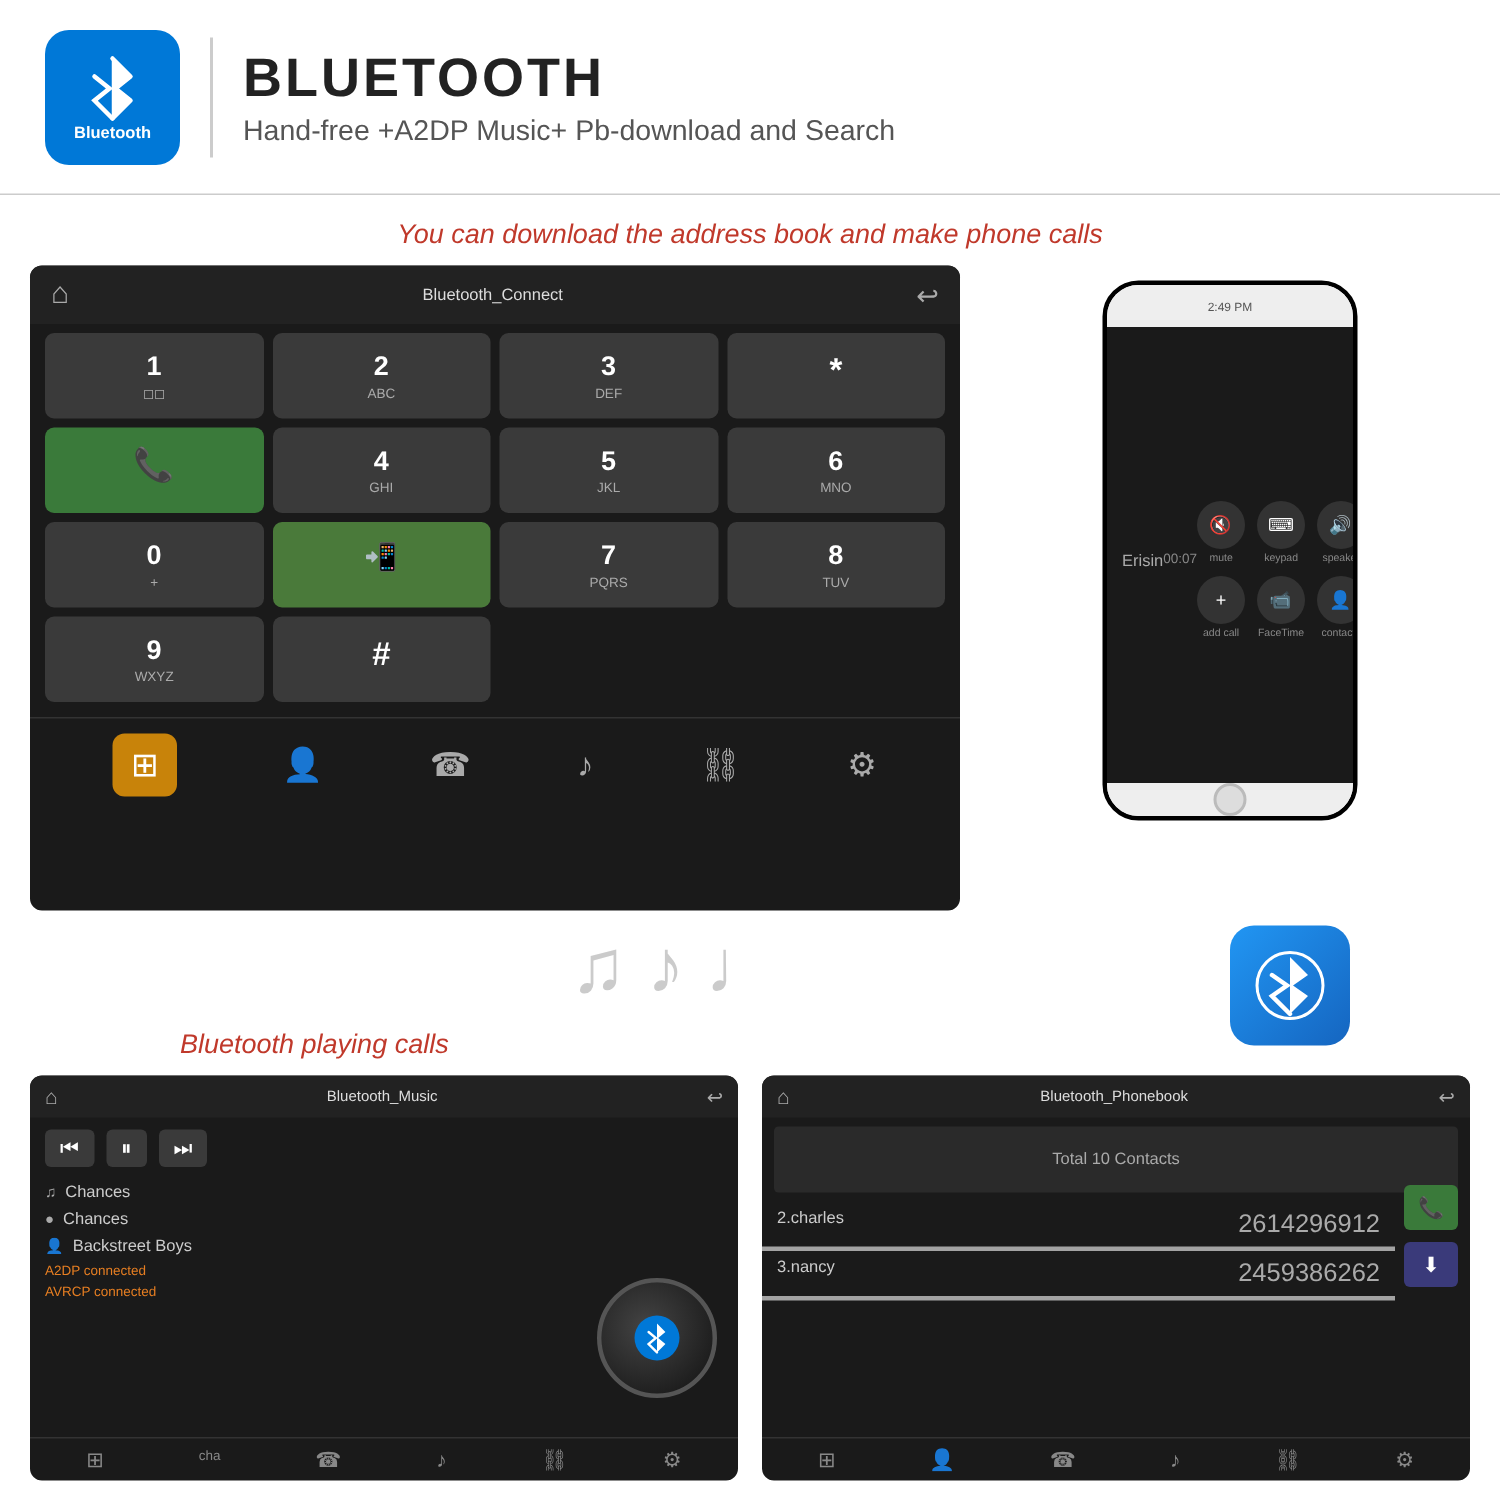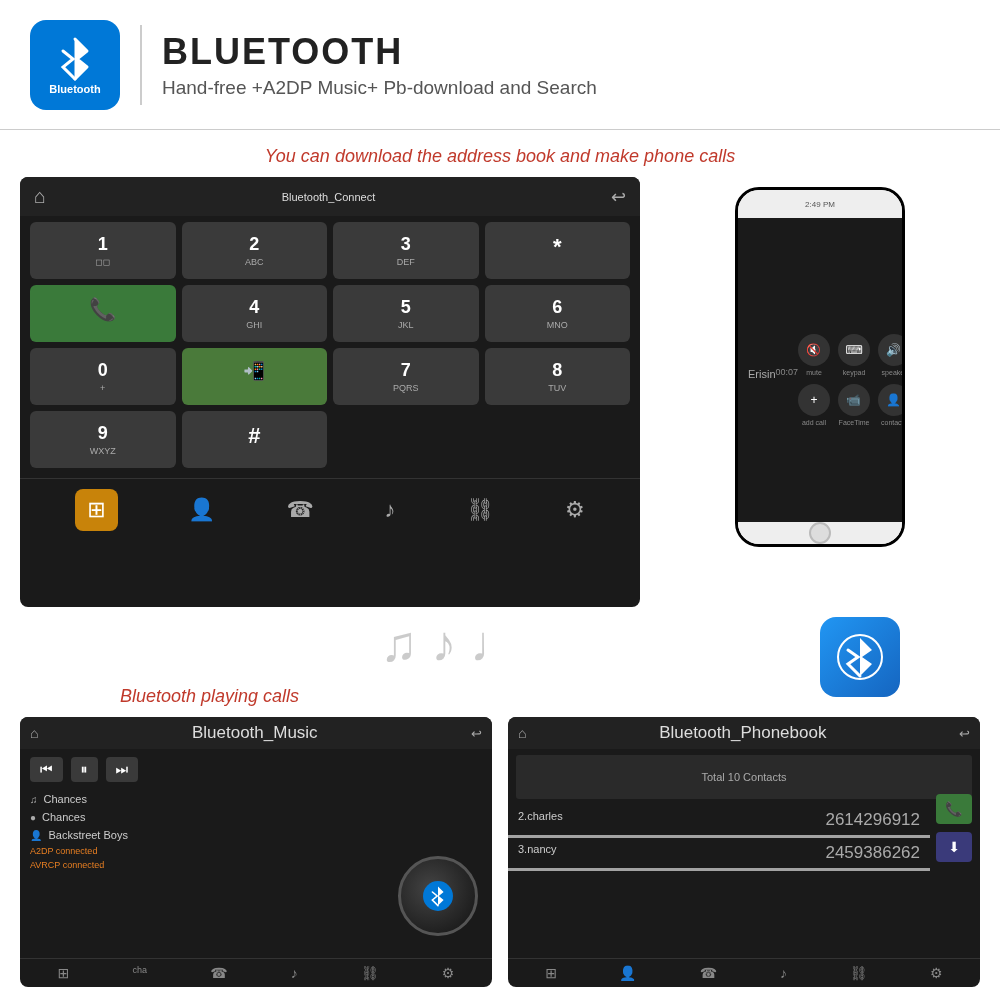--- a/index.html
+++ b/index.html
@@ -323,21 +323,21 @@
     }
     .small-screen-header {
       display: flex;
       align-items: center;
       justify-content: space-between;
       padding: 6px 10px;
       background: #222;
     }
     .small-screen-header .title {
       color: #ddd;
-      font-size: 17px;
+      font-size: 10px;
     }
 
     
     .music-controls {
       display: flex;
       align-items: center;
       gap: 8px;
       padding: 8px 10px 4px;
     }
     .ctrl-btn {

